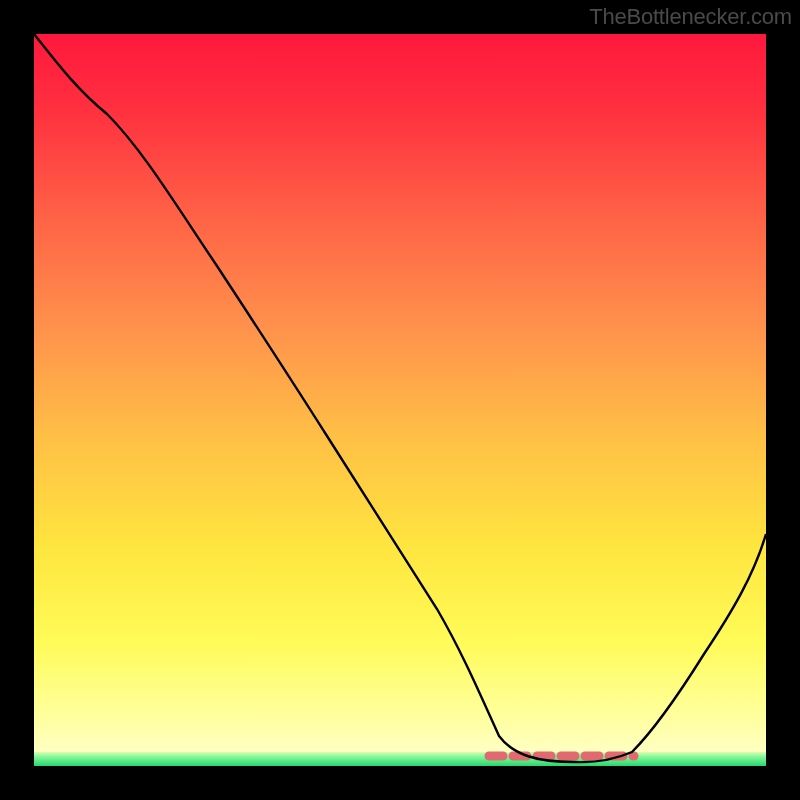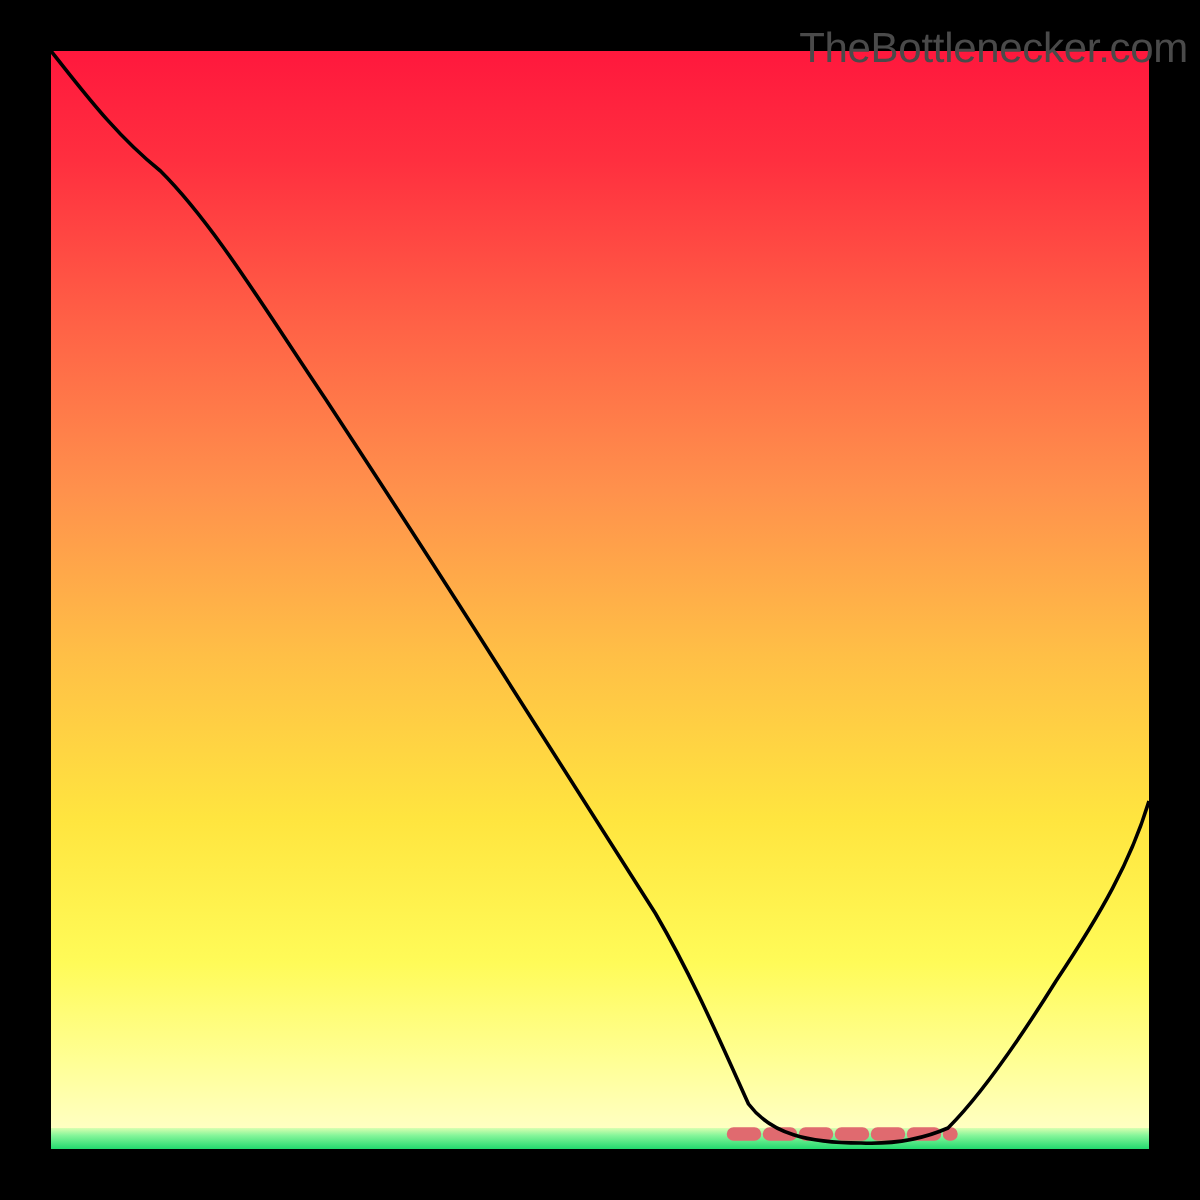--- a/index.html
+++ b/index.html
@@ -7,24 +7,24 @@
     padding: 0;
     width: 800px;
     height: 800px;
     background: #000;
     position: relative;
     overflow: hidden;
     font-family: Arial, Helvetica, sans-serif;
   }
   .watermark {
     position: absolute;
-    top: 16px;
+    top: 4px;
     right: 8px;
     color: #4a4a4a;
-    font-size: 28px;
+    font-size: 22px;
     font-weight: 500;
     z-index: 3;
     letter-spacing: -0.2px;
   }
   .plot-area {
     position: absolute;
     left: 34px;
     top: 34px;
     width: 732px;
     height: 732px;

